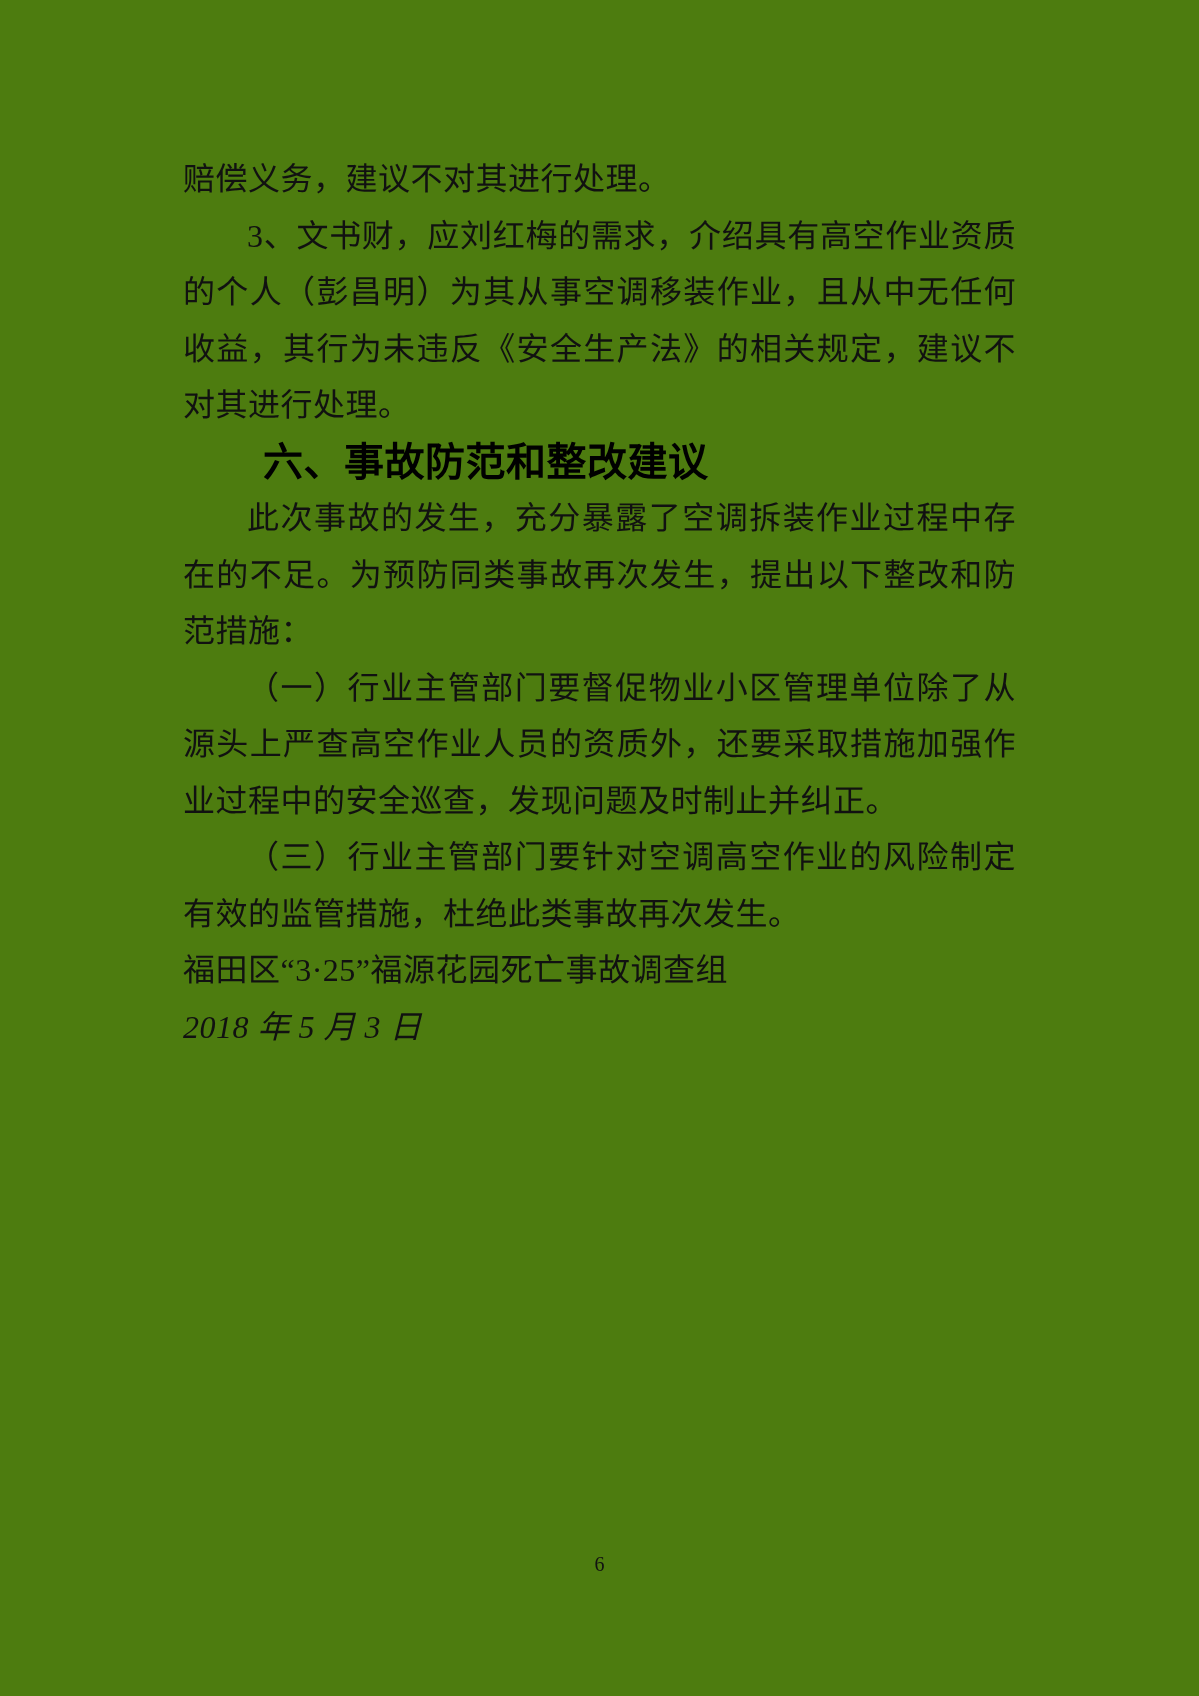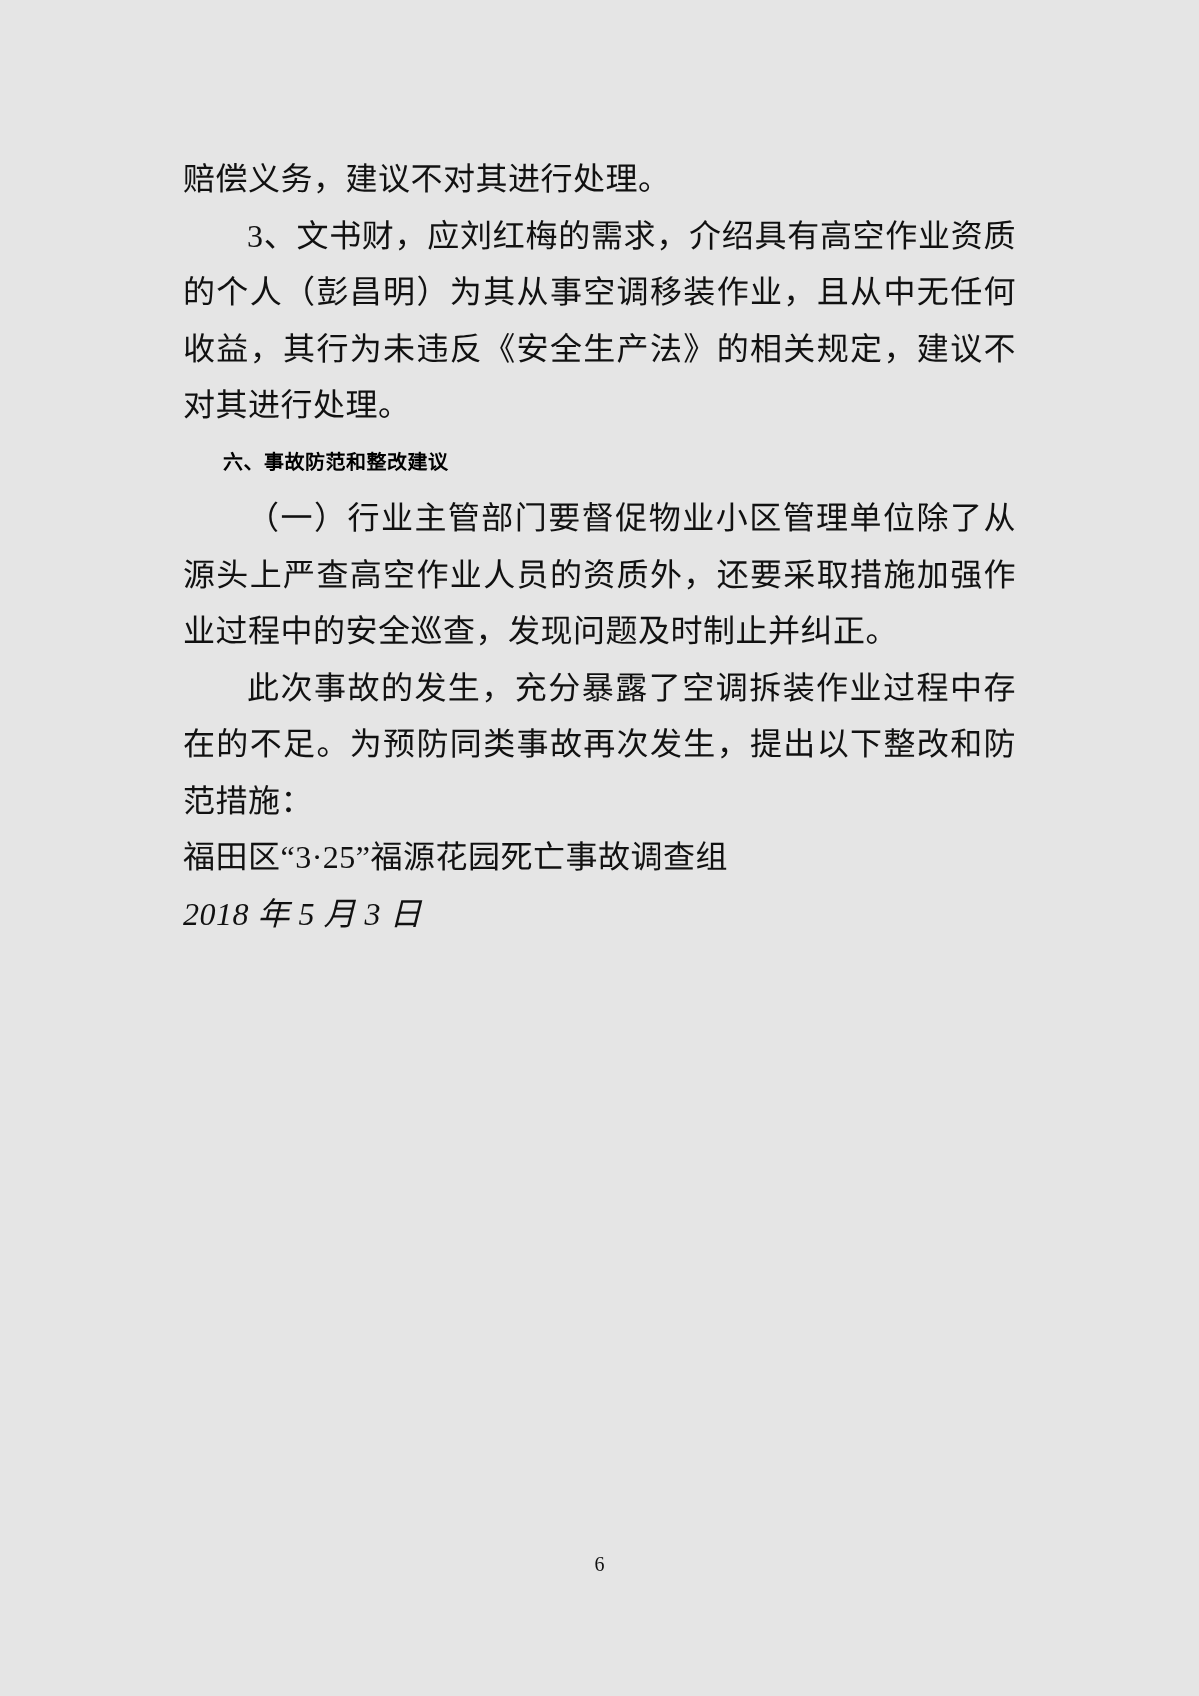--- a/index.html
+++ b/index.html
@@ -6,21 +6,21 @@
   html, body {
     margin: 0;
     padding: 0;
     background: #ffffff;
   }
   .page {
     position: relative;
     width: 1199px;
     height: 1696px;
     margin: 0 auto;
-    background: #e5e5e5;
+    background: #4d7c0f;
     overflow: hidden;
     color: #111111;
     font-family: "Liberation Serif", "DejaVu Serif", serif;
   }
   .content {
     position: absolute;
     left: 183px;
     top: 151px;
     width: 833px;
     font-size: 32px;
@@ -32,21 +32,21 @@
   .para {
     margin: 0;
     text-indent: 2em;
   }
   .para.continuation {
     text-indent: 0;
   }
   .heading {
     margin: 0;
     text-indent: 2em;
-    font-size: 20px;
+    font-size: 40px;
     line-height: 56.5px;
     font-weight: 700;
     color: #000000;
     font-family: "Liberation Sans", "DejaVu Sans", sans-serif;
     text-align: left;
   }
   .sig-org {
     margin: 0;
     padding-right: 25px;
     text-indent: 0;
@@ -69,19 +69,20 @@
   }
 </style>
 </head>
 <body>
 
 <div class="page">
   <div class="content">
     <p class="para continuation">赔偿义务，建议不对其进行处理。</p>
     <p class="para">3、文书财，应刘红梅的需求，介绍具有高空作业资质的个人（彭昌明）为其从事空调移装作业，且从中无任何收益，其行为未违反《安全生产法》的相关规定，建议不对其进行处理。</p>
     <h2 class="heading">六、事故防范和整改建议</h2>
+    <p class="para">此次事故的发生，充分暴露了空调拆装作业过程中存在的不足。为预防同类事故再次发生，提出以下整改和防范措施：</p>
     <p class="para">（一）行业主管部门要督促物业小区管理单位除了从源头上严查高空作业人员的资质外，还要采取措施加强作业过程中的安全巡查，发现问题及时制止并纠正。</p>
-    <p class="para">此次事故的发生，充分暴露了空调拆装作业过程中存在的不足。为预防同类事故再次发生，提出以下整改和防范措施：</p>
+    <p class="para">（三）行业主管部门要针对空调高空作业的风险制定有效的监管措施，杜绝此类事故再次发生。</p>
     <p class="sig-org">福田区“3·25”福源花园死亡事故调查组</p>
     <p class="sig-date">2018 年 5 月 3 日</p>
   </div>
   <div class="page-number">6</div>
 </div>
 
 </body></html>

